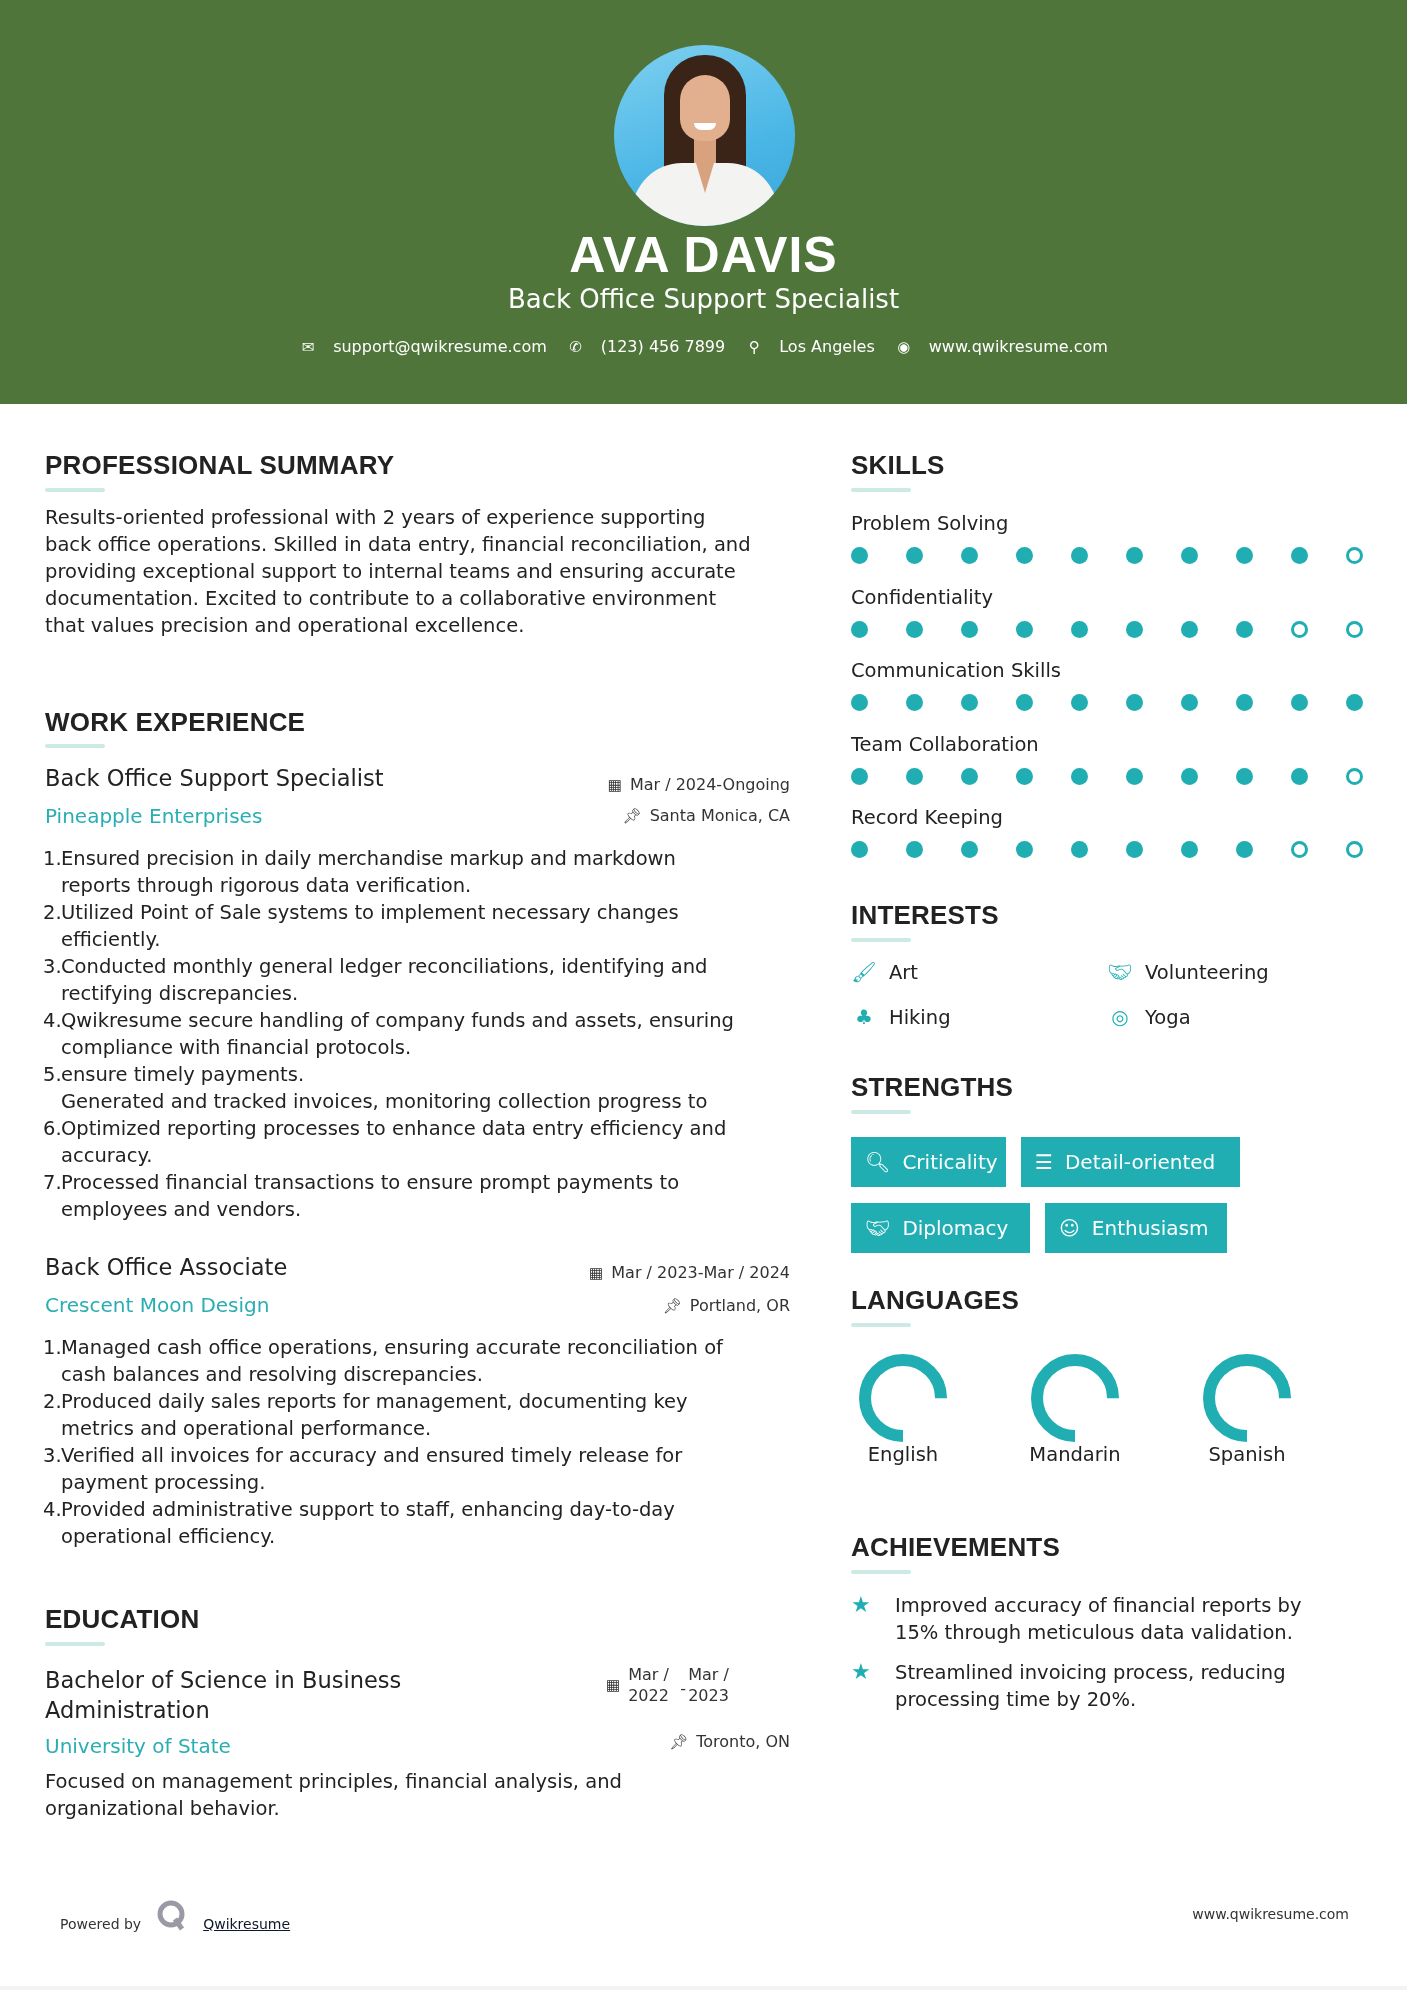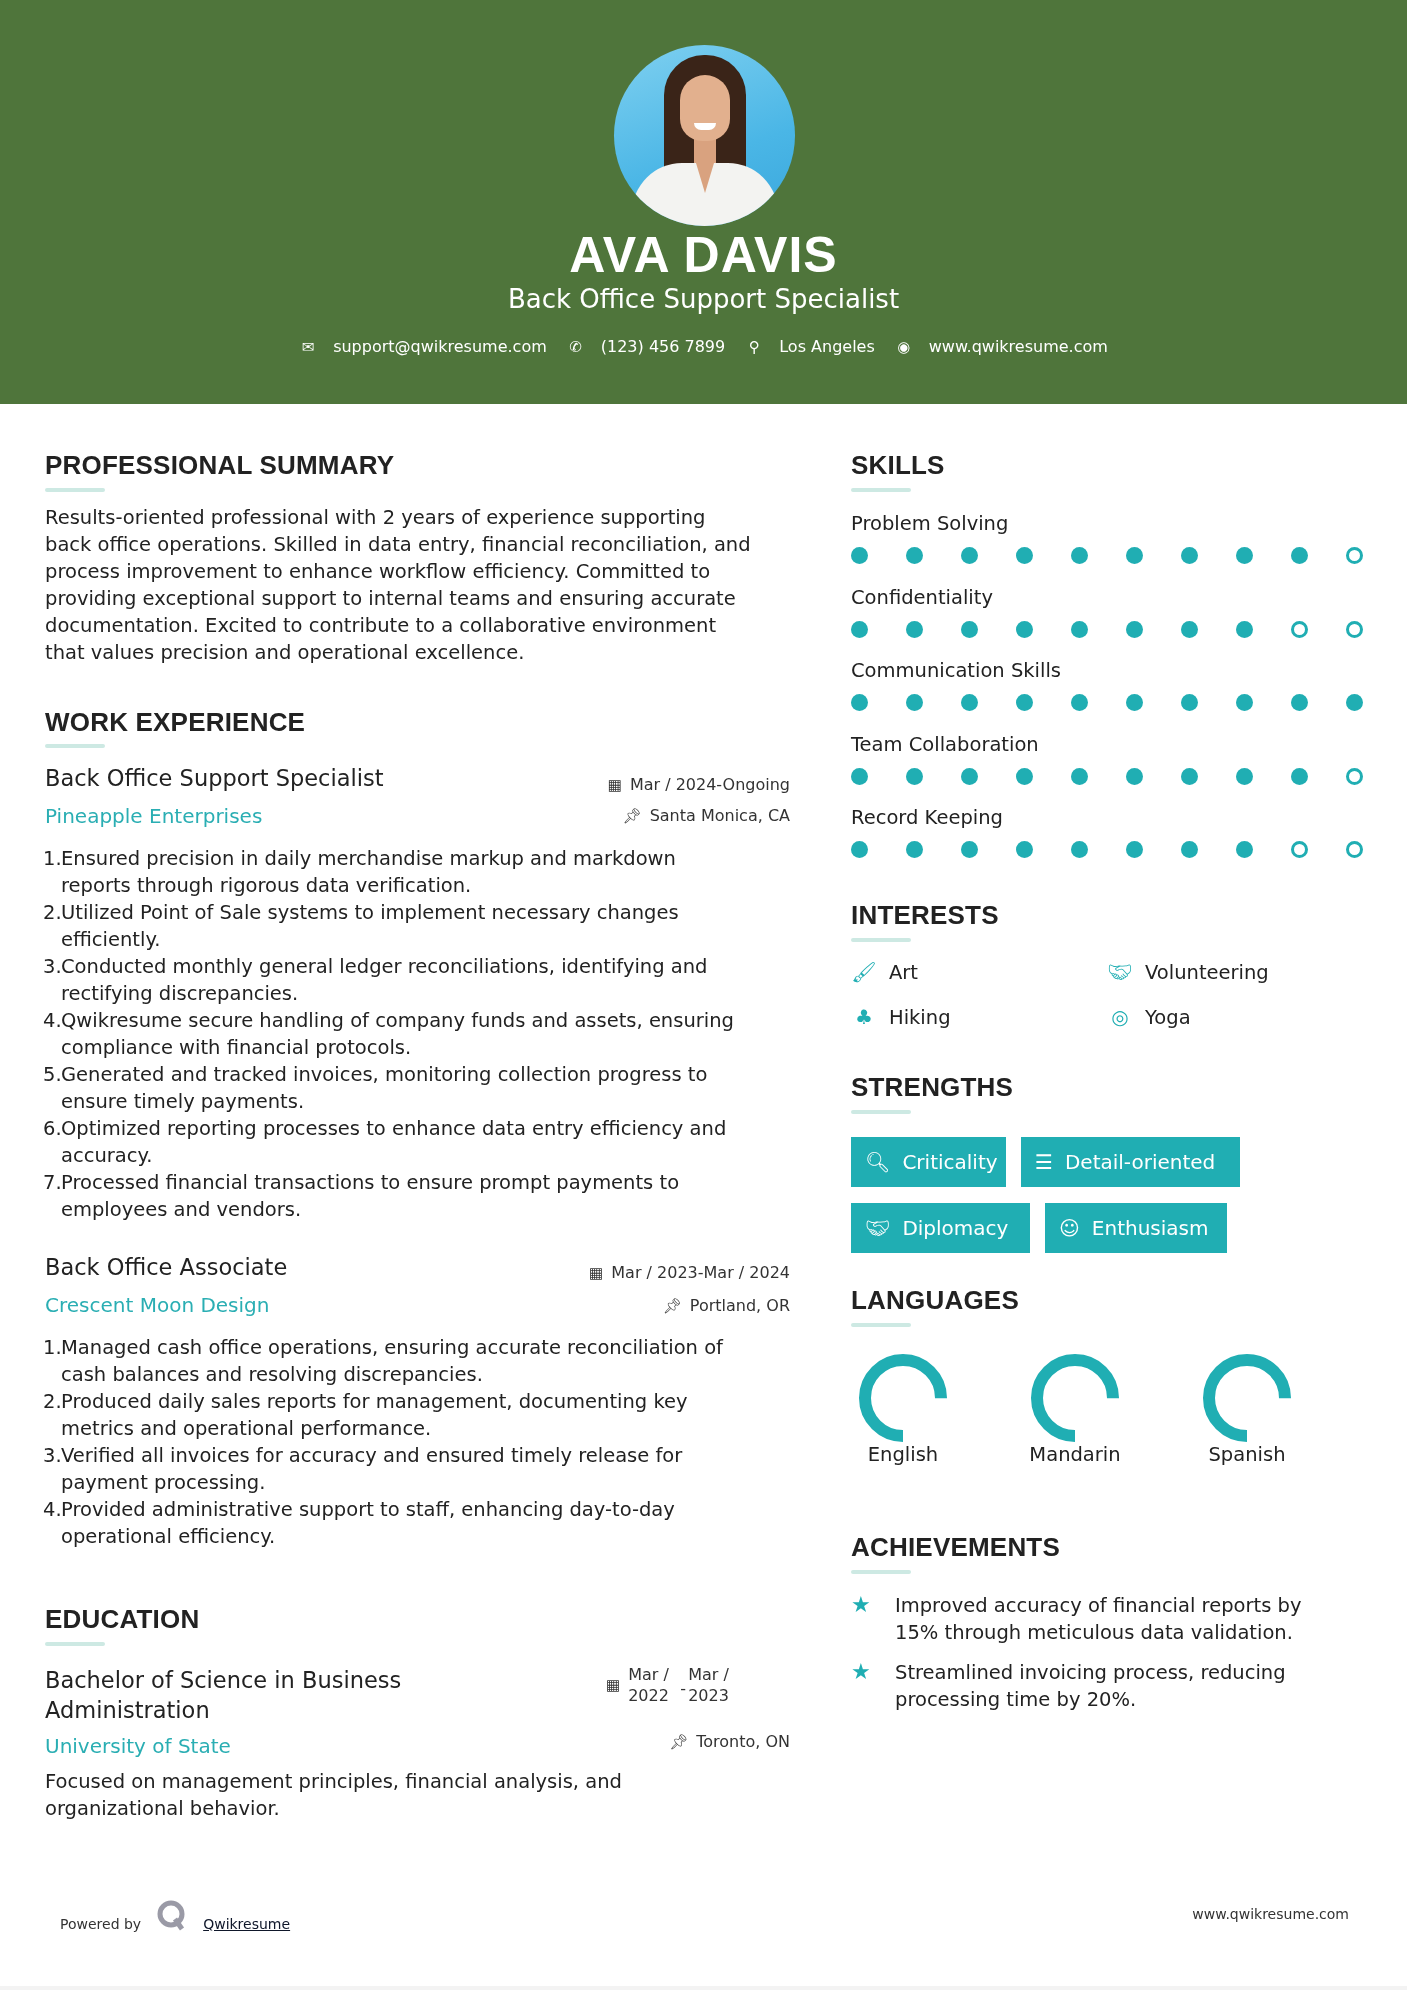--- a/index.html
+++ b/index.html
@@ -90,21 +90,20 @@
       <span>www.qwikresume.com</span>
     </div>
   </div>
 </div>
 
 <div class="h2" style="left:45px;top:450px;">PROFESSIONAL SUMMARY</div>
 <div class="uline" style="left:45px;top:488px;"></div>
 <div class="para" style="left:45px;top:504px;width:760px;">
   <div>Results-oriented professional with 2 years of experience supporting</div>
   <div>back office operations. Skilled in data entry, financial reconciliation, and</div>
-  <div>process improvement to enhance workflow efficiency. Committed to</div>
   <div>providing exceptional support to internal teams and ensuring accurate</div>
   <div>documentation. Excited to contribute to a collaborative environment</div>
   <div>that values precision and operational excellence.</div>
 </div>
 
 <div class="h2" style="left:45px;top:707px;">WORK EXPERIENCE</div>
 <div class="uline" style="left:45px;top:744px;"></div>
 
 <div class="job-title" style="left:45px;top:765px;">Back Office Support Specialist</div>
 <div class="meta" style="left:560px;width:230px;top:775px;">
@@ -132,22 +131,22 @@
       <div>Conducted monthly general ledger reconciliations, identifying and</div>
       <div>rectifying discrepancies.</div>
     </li>
   <li>
       <span class="num">4.</span>
       <div>Qwikresume secure handling of company funds and assets, ensuring</div>
       <div>compliance with financial protocols.</div>
     </li>
   <li>
       <span class="num">5.</span>
+      <div>ensure timely payments.</div>
       <div>Generated and tracked invoices, monitoring collection progress to</div>
-      <div>ensure timely payments.</div>
     </li>
   <li>
       <span class="num">6.</span>
       <div>Optimized reporting processes to enhance data entry efficiency and</div>
       <div>accuracy.</div>
     </li>
   <li>
       <span class="num">7.</span>
       <div>Processed financial transactions to ensure prompt payments to</div>
       <div>employees and vendors.</div>

